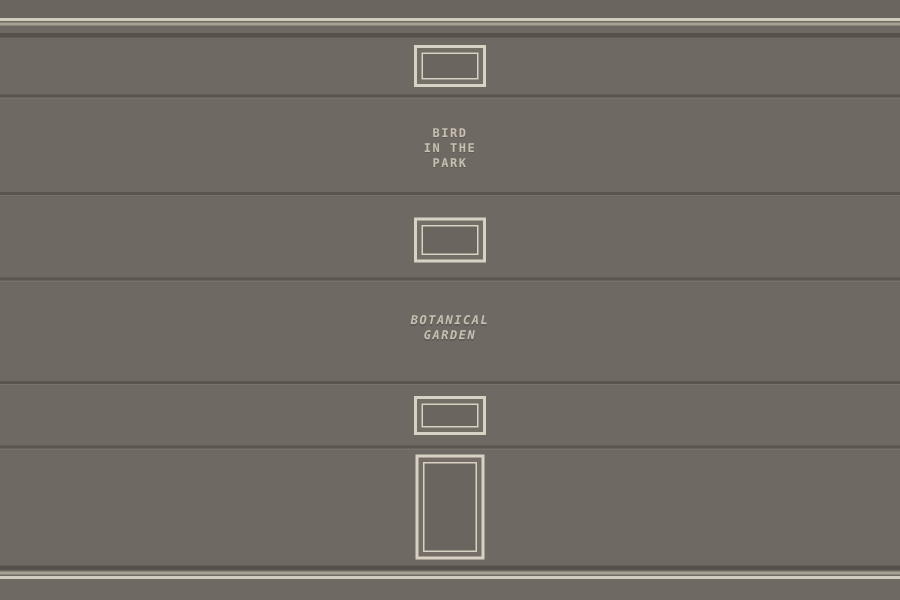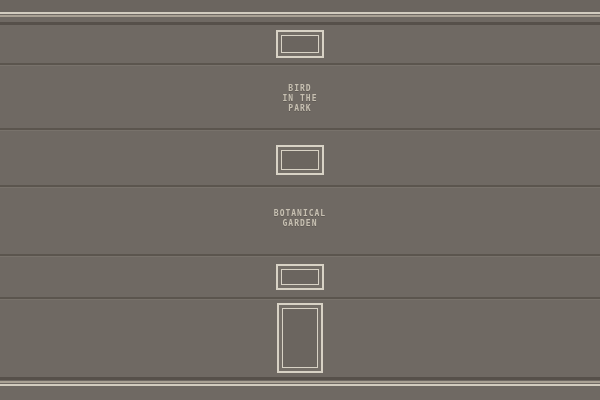--- a/index.html
+++ b/index.html
@@ -63,21 +63,21 @@
     text-align: center;
     color: var(--label-text, #C7C0B2);
     font-size: 8px;
     font-weight: bold;
     letter-spacing: 1px;
     line-height: 10px;
     white-space: pre-line;
     text-shadow: 0 1px 0 rgba(70,64,58,0.35);
   }
   .label-bird      { top: 84px; }
-  .label-botanical { top: 209px; }
+  .label-botanical { top: 209px; font-style: italic; }
 </style>
 </head>
 <body>
 
 <div class="scene">
 
   <div class="band wall-top-band"></div>
   <div class="band molding-bright-top"></div>
   <div class="band molding-muted-top"></div>
   <div class="band picture-rail"></div>

